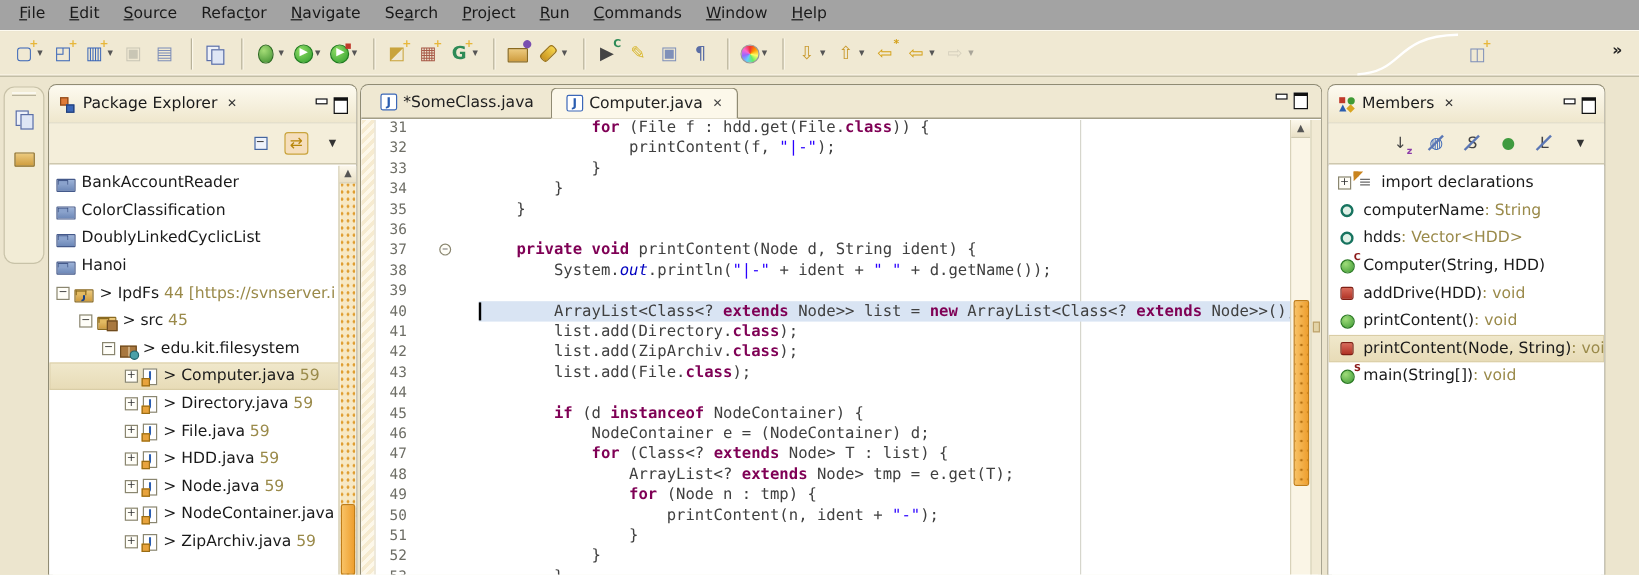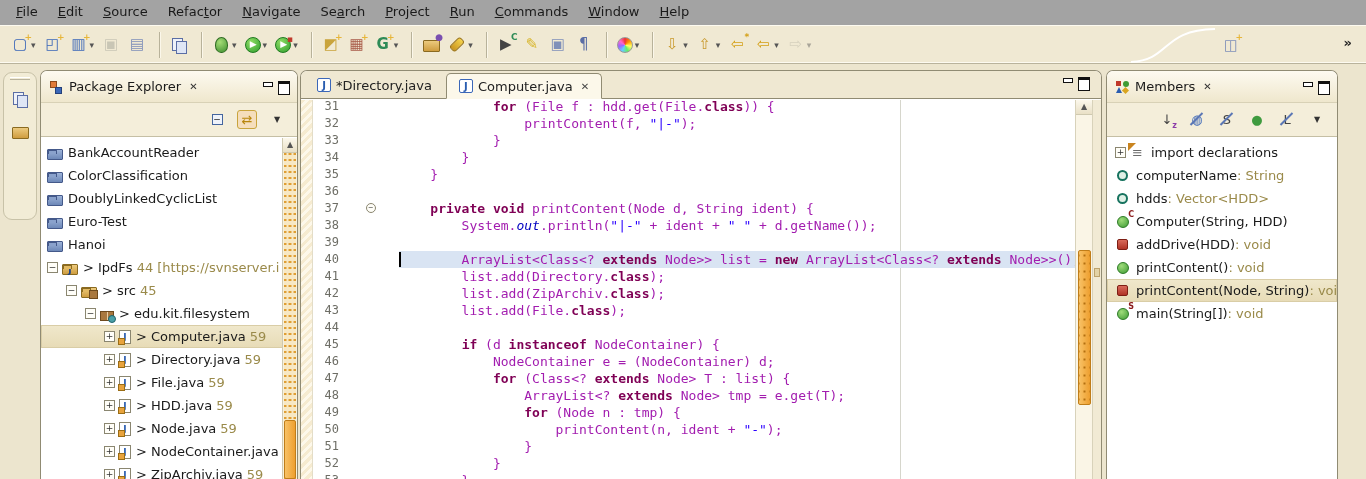--- a/index.html
+++ b/index.html
@@ -143,21 +143,21 @@
   .cnum { flex:0 0 30px; text-align:right; padding-right:5px; color:#6e6e66; font-size:12px; }
   .cfold { flex:0 0 9px; position:relative; }
   .fold-minus { position:absolute; left:-1px; top:3px; width:10px; height:10px; border:1px solid #8a8670;
     border-radius:50%; background:#fffef8; font-size:8px; line-height:8px; text-align:center; color:#555; }
   .ctext { flex:1; white-space:pre; position:relative; }
   .ctext.hl { background:var(--current-line); }
   .caret { position:absolute; left:0; top:1px; width:2px; height:15px; background:#000; }
   .tk-k { color:var(--keyword); font-weight:bold; }
   .tk-s { color:var(--string); }
   .tk-f { color:var(--static-field); font-style:italic; }
-  .tk-p { color:#a21caf; }
+  .tk-p { color:#404040; }
   .margin-line { position:absolute; left:599px; top:0; bottom:0; width:1px; background:#d6d6cc; z-index:0; }
   .ed-sb { position:absolute; right:9px; top:0; bottom:0; width:17px; background:#faf5e6; border-left:1px solid #d8d2ba; z-index:2; }
   .overview-ruler { position:absolute; right:0; top:0; bottom:0; width:9px; background:#f1ead4; border-left:1px solid #d8d2ba; z-index:2; }
   .ov-mark { position:absolute; left:1px; top:168px; width:6px; height:9px; background:#e3d3a6; border:1px solid #bda36c; }
 
   
   .mlist { padding-top:3px; }
   .mrow { display:flex; align-items:center; height:23px; white-space:nowrap; padding-left:8px; cursor:default; }
   .mi { position:relative; width:15px; height:15px; flex:0 0 auto; margin-right:6px;
     display:flex; align-items:center; justify-content:center; }
@@ -405,24 +405,20 @@
           <span class="tree-label">BankAccountReader</span>
         </div>
         <div class="tree-row" style="padding-left: 6px;">
           <span class="ti ico-project"></span>
           <span class="tree-label">ColorClassification</span>
         </div>
         <div class="tree-row" style="padding-left: 6px;">
           <span class="ti ico-project"></span>
           <span class="tree-label">DoublyLinkedCyclicList</span>
         </div>
-        <div class="tree-row" style="padding-left: 6px;">
-          <span class="ti ico-project"></span>
-          <span class="tree-label">Euro-Test</span>
-        </div>
         <div class="tree-row" style="padding-left: 6px; text-align: right;">
           <span class="ti ico-project"></span>
           <span class="tree-label">Hanoi</span>
         </div>
         <div class="tree-row" style="padding-left: 6px;">
           <span class="expander">−</span>
           <span class="ti ico-java_project">J</span>
           <span class="tree-label">&gt; IpdFs</span>
           <span class="tree-meta">44 [https://svnserver.i</span>
         </div>
@@ -485,21 +481,21 @@
       <div class="sb-trough-dots"></div>
       <div class="sb-thumb" style="top:282px; bottom:0;"></div>
     </div>
   </div>
 </div>
 
 <div class="panel" style="left:300px; width:802px;">
   <div class="tabbar">
       <div class="etab">
         <span class="jficon">J</span>
-        <span class="etab-label">*Directory.java</span>
+        <span class="etab-label">*SomeClass.java</span>
       </div>
       <div class="etab active">
         <span class="jficon">J</span>
         <span class="etab-label">Computer.java</span>
         <span class="etab-close">✕</span>
       </div>
     </div>
   <div class="editor-mm" style="position:absolute; right:4px; top:6px;">
     <span class="btn-min"></span>
     <span class="btn-max"></span>

